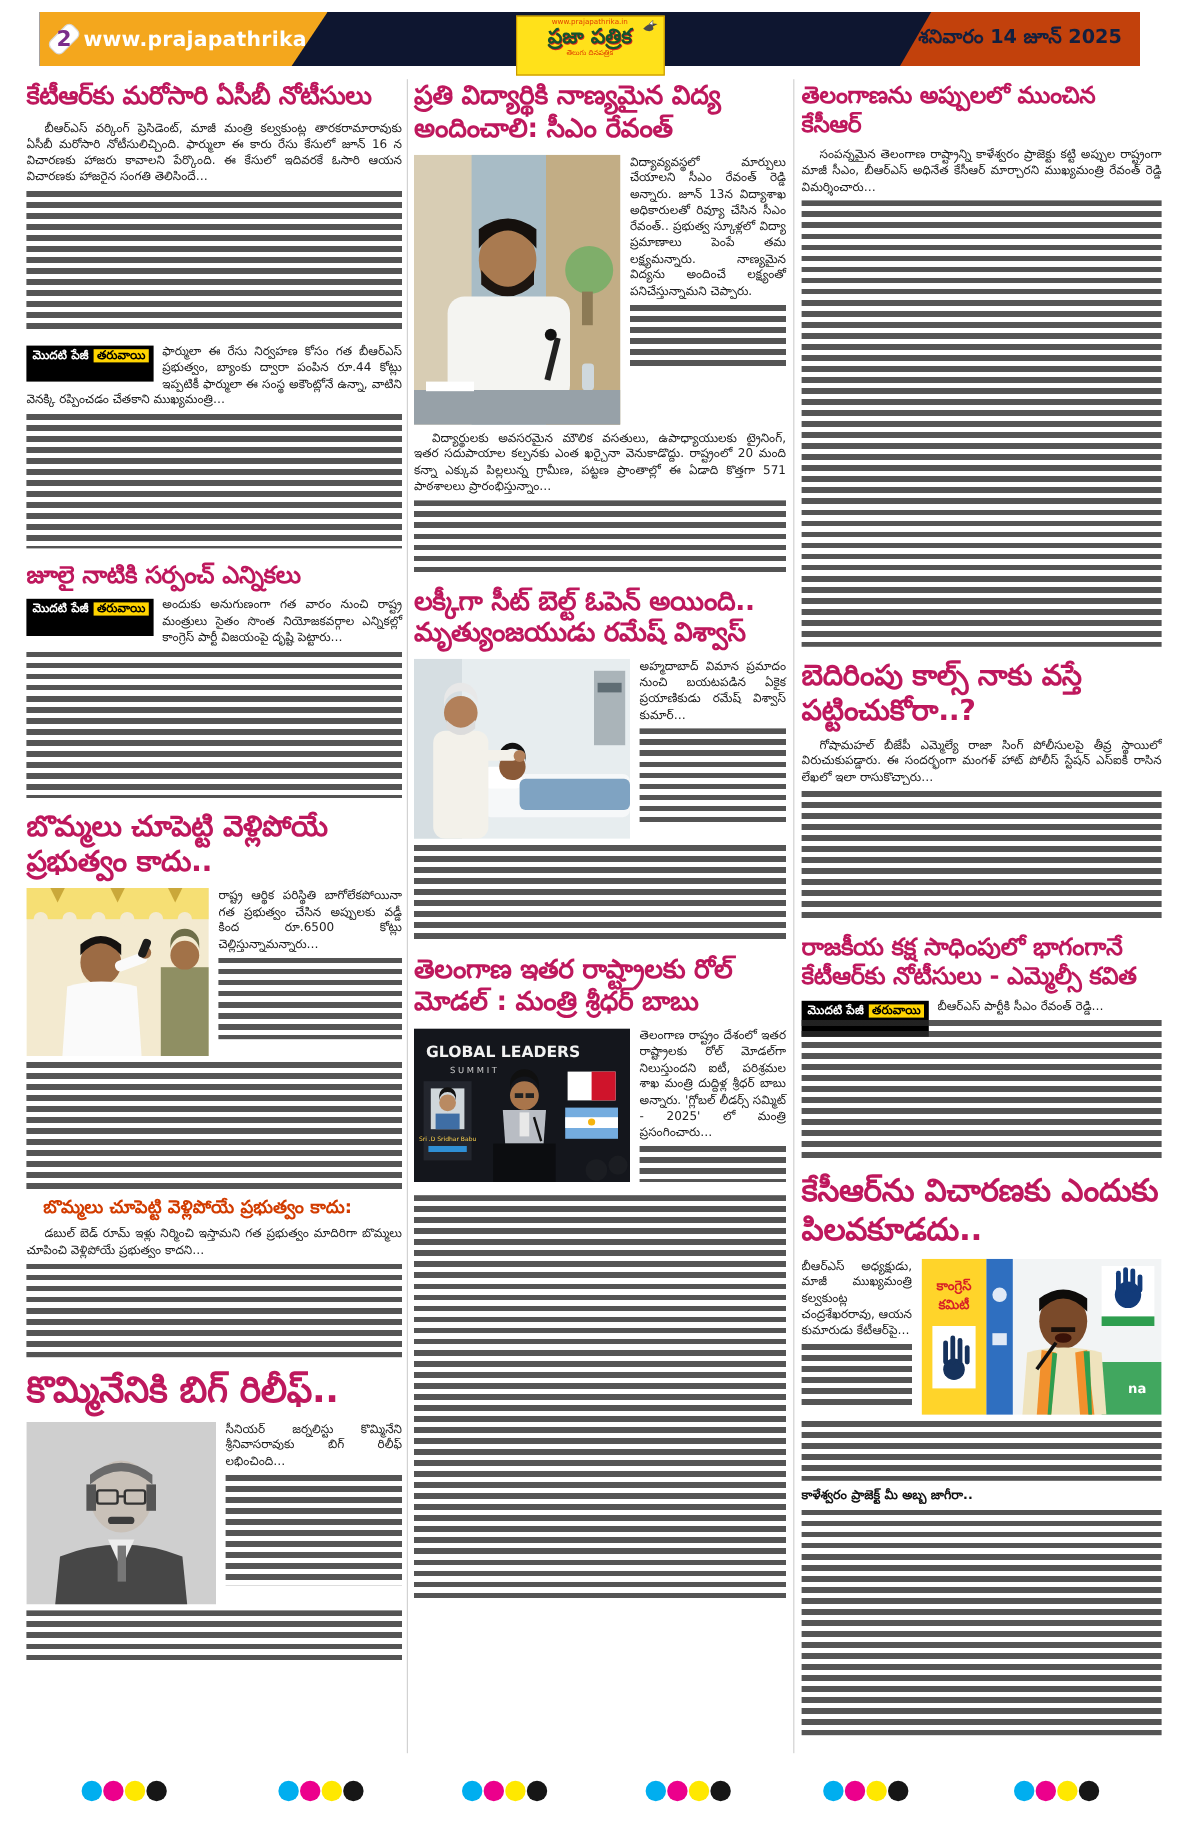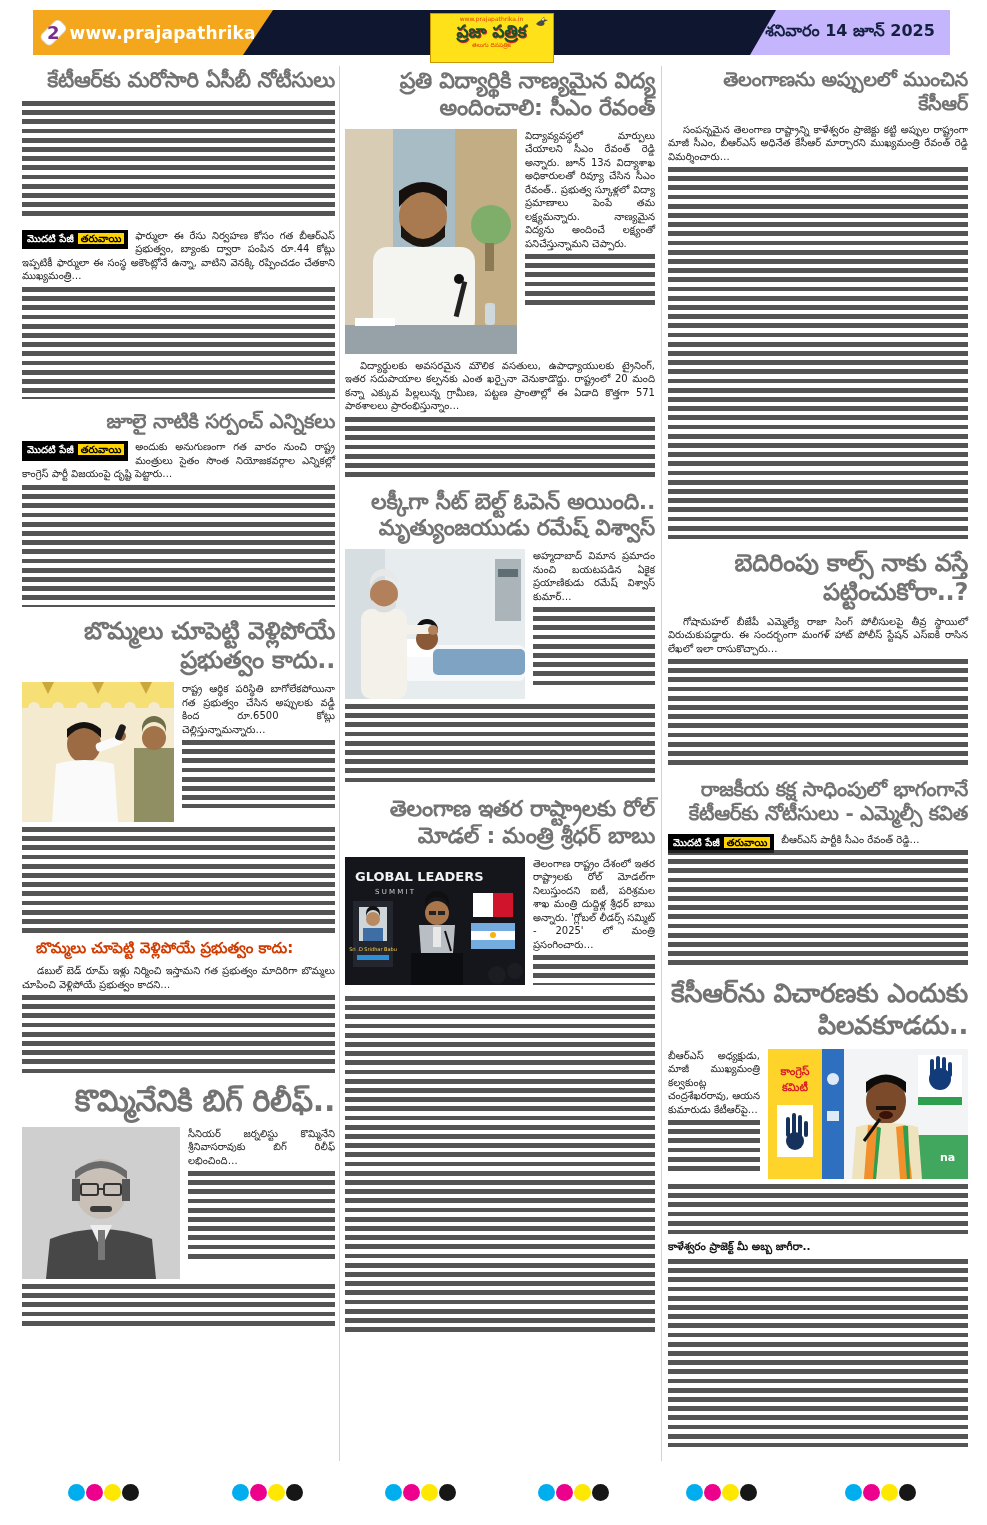--- a/index.html
+++ b/index.html
@@ -8,50 +8,50 @@
 
   
   .topbar{position:absolute;left:33px;top:10px;width:917px;height:45px;background:#0e1630;}
   .topbar-left{position:absolute;left:0;top:0;width:240px;height:100%;background:#f4a71d;
      clip-path:polygon(0 0,100% 0,calc(100% - 30px) 100%,0 100%);
      display:flex;align-items:center;padding-left:14px;gap:10px;box-sizing:border-box;}
   .diamond{width:25px;height:25px;background:#fff;transform:rotate(45deg);border-radius:4px;
      display:flex;align-items:center;justify-content:center;box-shadow:0 0 0 1px #d8d8d8;}
   .diamond span{transform:rotate(-45deg);color:#7b2d8b;font-weight:bold;font-size:18px;}
   .site-url{color:#fff;font-weight:bold;font-size:17px;letter-spacing:.2px;}
-  .topbar-right{position:absolute;right:0;top:0;width:200px;height:100%;background:#c4b5fd;
+  .topbar-right{position:absolute;right:0;top:0;width:200px;height:100%;background:#c2410c;
      clip-path:polygon(26px 0,100% 0,100% 100%,0 100%);
      display:flex;align-items:center;justify-content:center;}
   .date-txt{color:#13203f;font-weight:bold;font-size:16px;}
   .masthead{position:absolute;left:50%;transform:translateX(-50%);top:3px;width:124px;height:50px;
      background:#ffe11a;border:1px solid #c99700;text-align:center;box-sizing:border-box;padding-top:1px;}
   .m-url{color:#e03c00;font-size:6px;line-height:7px;}
   .m-title{color:#14532d;font-weight:800;font-size:17px;line-height:19px;text-shadow:.6px .6px 0 #d22;}
   .m-tag{color:#e03c00;font-size:6px;line-height:7px;}
   .dove{position:absolute;right:4px;top:2px;}
 
   
   .col{position:absolute;top:62px;}
   .col-left{left:22px;width:313px;}
   .col-center{left:345px;width:310px;}
   .col-right{left:668px;width:300px;}
   .vrule{position:absolute;top:66px;height:1395px;width:1px;background:#d2d2d2;}
 
-  .hl{font-weight:800;color:#737373;margin:6px 0 7px;line-height:1.22;letter-spacing:-.3px;text-align:right;}
+  .hl{font-weight:800;color:#be185d;margin:6px 0 7px;line-height:1.22;letter-spacing:-.3px;text-align:left;}
   .s30{font-size:30px;} .s27{font-size:27px;} .s26{font-size:26px;} .s24{font-size:20px;}
   .s22{font-size:22px;} .s21{font-size:21px;} .s20{font-size:20px;} .s19{font-size:19.5px;} .s18{font-size:24px;}
 
   .bt{font-size:10px;line-height:13.5px;text-align:justify;color:#1c1c1c;margin:0 0 4px;text-indent:15px;}
   .bt.noind{text-indent:0;}
   .gk{background:repeating-linear-gradient(#2a2a2a 0 4.8px,transparent 4.8px 9.2px);opacity:.8;margin-bottom:6px;}
   .subhead{color:#d23c00;font-weight:bold;font-size:15px;margin:4px 0 4px 14px;}
   .boldline{font-weight:bold;font-size:10.5px;margin:4px 0;color:#111;}
 
   .badge{float:left;background:#000;color:#fff;font-size:10px;font-weight:bold;
-     padding:2px 4px 4px 5px;margin:1px 7px 2px 0;white-space:nowrap;}
+     padding:2px 4px 15px 5px;margin:1px 7px 2px 0;white-space:nowrap;}
   .badge .hl2{background:#ffd400;color:#000;padding:0 3px;margin-left:4px;}
 
   .mrow{display:flex;gap:8px;margin-bottom:5px;}
   .mrow .photo{flex:none;}
   .mrow .side{flex:1;min-width:0;}
   .article{margin-bottom:10px;}
   svg text{font-family:"DejaVu Sans","Liberation Sans",sans-serif;}
 
   
   .regmarks{position:absolute;top:1484px;left:0;width:987px;height:20px;}
@@ -84,20 +84,21 @@
     </div>
   </div>
 
   <div class="vrule" style="left:339px"></div>
   <div class="vrule" style="left:661px"></div>
 
   <div class="col col-left">
 
     <section class="article">
       <h2 class="hl s21">కేటీఆర్‌కు మరోసారి ఏసీబీ నోటీసులు</h2>
+      <p class="bt">బీఆర్ఎస్ వర్కింగ్ ప్రెసిడెంట్, మాజీ మంత్రి కల్వకుంట్ల తారకరామారావుకు ఏసీబీ మరోసారి నోటీసులిచ్చింది. ఫార్ములా ఈ కారు రేసు కేసులో జూన్ 16 న విచారణకు హాజరు కావాలని పేర్కొంది. ఈ కేసులో ఇదివరకే ఓసారి ఆయన విచారణకు హాజరైన సంగతి తెలిసిందే…</p>
       <div class="gk" style="height:118px"></div>
     </section>
 
     <section class="article">
       <p class="bt noind">
         <span class="badge"><span>మొదటి పేజీ</span><span class="hl2">తరువాయి</span></span>
         <span>ఫార్ములా ఈ రేసు నిర్వహణ కోసం గత బీఆర్ఎస్ ప్రభుత్వం, బ్యాంకు ద్వారా పంపిన రూ.44 కోట్లు ఇప్పటికీ ఫార్ములా ఈ సంస్థ అకౌంట్లోనే ఉన్నా, వాటిని వెనక్కి రప్పించడం చేతకాని ముఖ్యమంత్రి…</span>
       </p>
       <div class="gk" style="height:112px"></div>
     </section>

